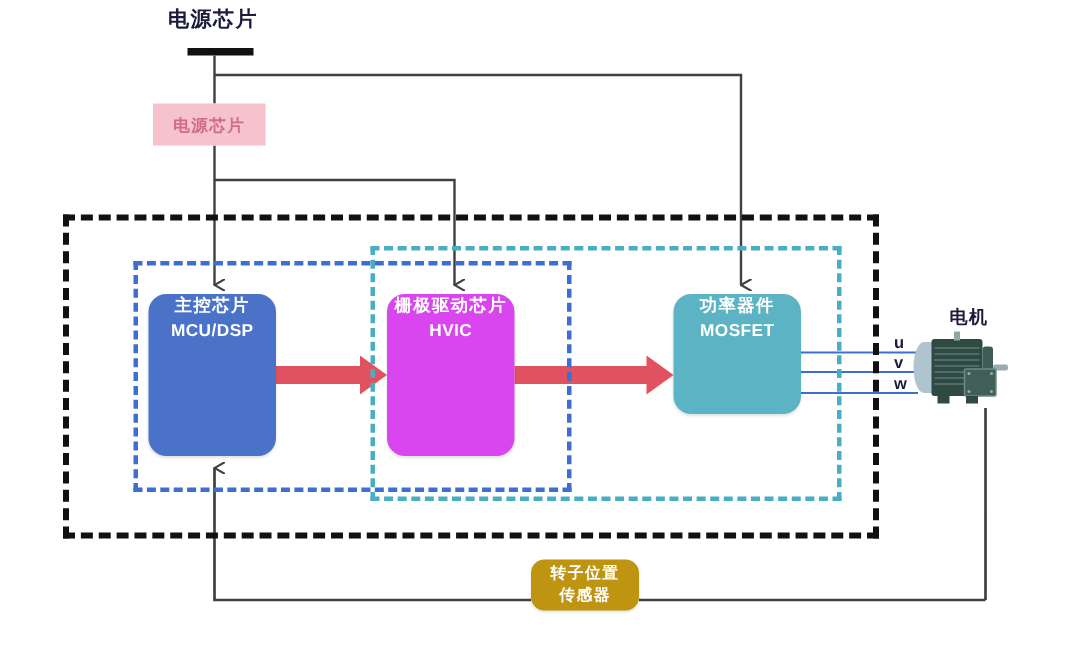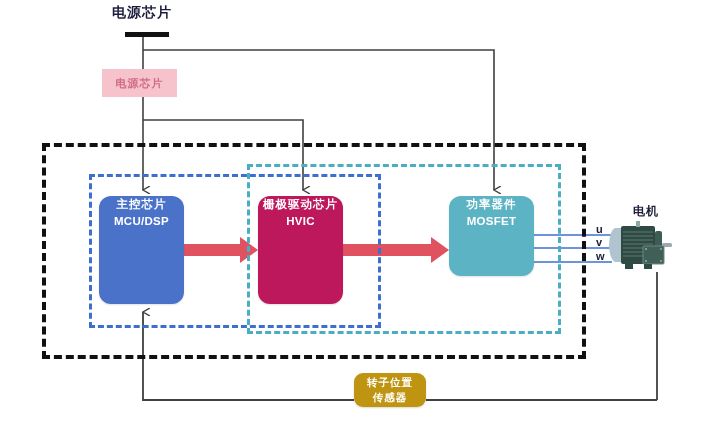--- a/index.html
+++ b/index.html
@@ -73,21 +73,21 @@
   .chip .l2 { font-weight: bold; letter-spacing: 0.3px; }
 
   #chip-mcu {
     left: 99px; top: 196px;
     width: 85px; height: 108px;
     background: #4A72C8;
   }
   #chip-hvic {
     left: 258px; top: 196px;
     width: 85px; height: 108px;
-    background: #be185d;
+    background: #d946ef;
   }
   #chip-mosfet {
     left: 449px; top: 196px;
     width: 85px; height: 80px;
     background: #5CB3C4;
   }
 
   
   #sensor-box {
     position: absolute;

